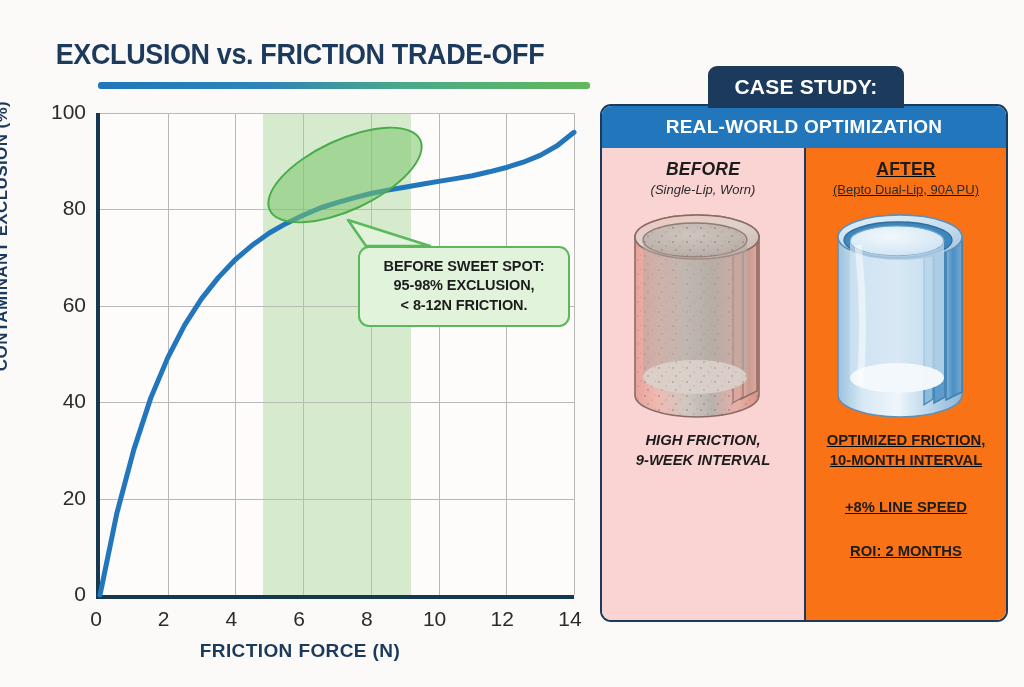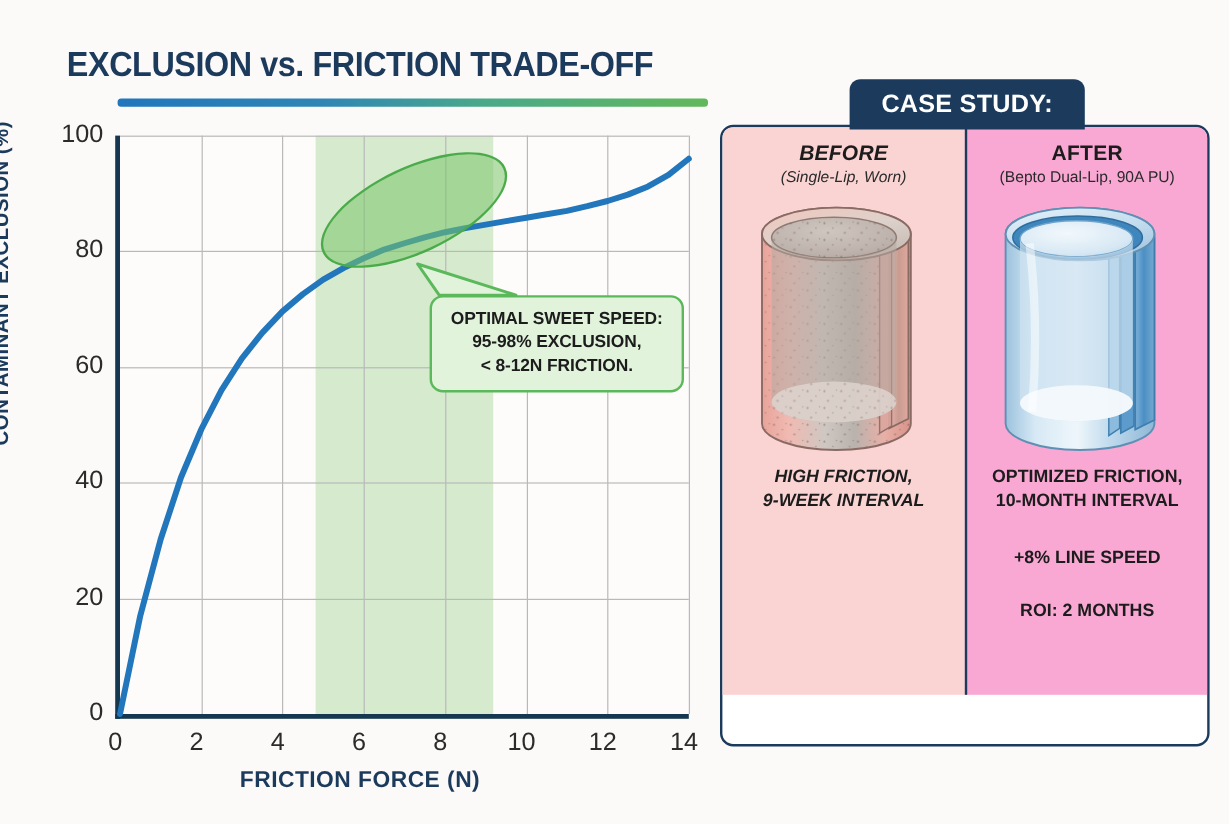--- a/index.html
+++ b/index.html
@@ -100,21 +100,21 @@
   }
   #case-header {
     height: 42px; background: #2176bc;
     display: flex; align-items: center; justify-content: center;
     color: #fff; font-size: 19px; font-weight: bold; letter-spacing: .3px;
   }
   #columns { display: flex; height: 473px; }
   .col { width: 50%; display: flex; flex-direction: column; align-items: center;
          padding-top: 11px; position: relative; }
   .col.before { background: #fad3d3; font-style: italic; }
-  .col.after  { background: #f9a8d4; border-left: 2.5px solid #1b3a5c; }
+  .col.after  { background: #f97316; border-left: 2.5px solid #1b3a5c; text-decoration: underline; }
   .col-title { font-size: 17.5px; font-weight: bold; color: #1c1c1c; letter-spacing: .2px; }
   .col-sub   { font-size: 13px; color: #2a2a2a; margin-top: 2px; }
 
   .cyl { margin-top: 14px; width: 148px; height: 210px; }
 
   .foot { margin-top: 10px; text-align: center; }
   .foot-line { font-size: 14.8px; font-weight: bold; color: #1c1c1c; line-height: 1.34; }
   .foot-extra { font-size: 14.8px; font-weight: bold; color: #1c1c1c; margin-top: 28px; }
 </style>
 </head>
@@ -154,21 +154,21 @@
           <path id="curve-path" fill="none" stroke="#2176bc" stroke-width="5" stroke-linecap="round" stroke-linejoin="round" d="M0.0,482.0 L16.9,400.1 L33.9,336.4 L50.8,284.9 L67.7,244.9 L84.6,212.1 L101.6,185.6 L118.5,164.4 L135.4,146.5 L152.4,132.1 L169.3,120.0 L186.2,110.4 L203.1,102.2 L220.1,95.0 L237.0,89.7 L253.9,84.8 L270.9,80.5 L287.8,77.1 L304.7,74.2 L321.6,71.3 L338.6,68.4 L355.5,65.6 L372.4,62.7 L389.4,58.8 L406.3,54.5 L423.2,49.2 L440.1,42.4 L457.1,32.8 L474.0,19.3"></path>
         </svg>
 
         <div id="ellipse"></div>
 
         <svg id="tail-svg" width="474" height="482" viewBox="0 0 474 482" style="position:absolute;left:0;top:0;overflow:visible">
           <polygon points="248,107 266,133 330,133" fill="#e2f3dc" stroke="#5bb85b" stroke-width="2.5" stroke-linejoin="round"></polygon>
         </svg>
 
         <div id="callout">
-          <div>OPTIMAL SWEET SPEED:</div>
+          <div>BEFORE SWEET SPOT:</div>
           <div>95-98% EXCLUSION,</div>
           <div>&lt; 8-12N FRICTION.</div>
         </div>
 
       </div>
       <div id="xticks">
           <div class="xtick" style="left: -20px; top: 494px;">0</div>
           <div class="xtick" style="left: 47.7143px; top: 494px;">2</div>
           <div class="xtick" style="left: 115.429px; top: 494px;">4</div>
           <div class="xtick" style="left: 183.143px; top: 494px;">6</div>
@@ -186,20 +186,21 @@
           <div class="ytick" style="left: -52px; width: 42px; top: -13px;">100</div>
         </div>
     </div>
   </div>
 
   <div id="case-panel">
 
     <div id="case-tab">CASE STUDY:</div>
 
     <div id="case-body">
+      <div id="case-header">REAL-WORLD OPTIMIZATION</div>
 
       <div id="columns">
 
         <div class="col before">
           <div class="col-title">BEFORE</div>
           <div class="col-sub">(Single-Lip, Worn)</div>
 
           <svg class="cyl" viewBox="0 0 148 210">
             <defs>
               <linearGradient id="wornBody" x1="0" y1="0" x2="1" y2="0">

